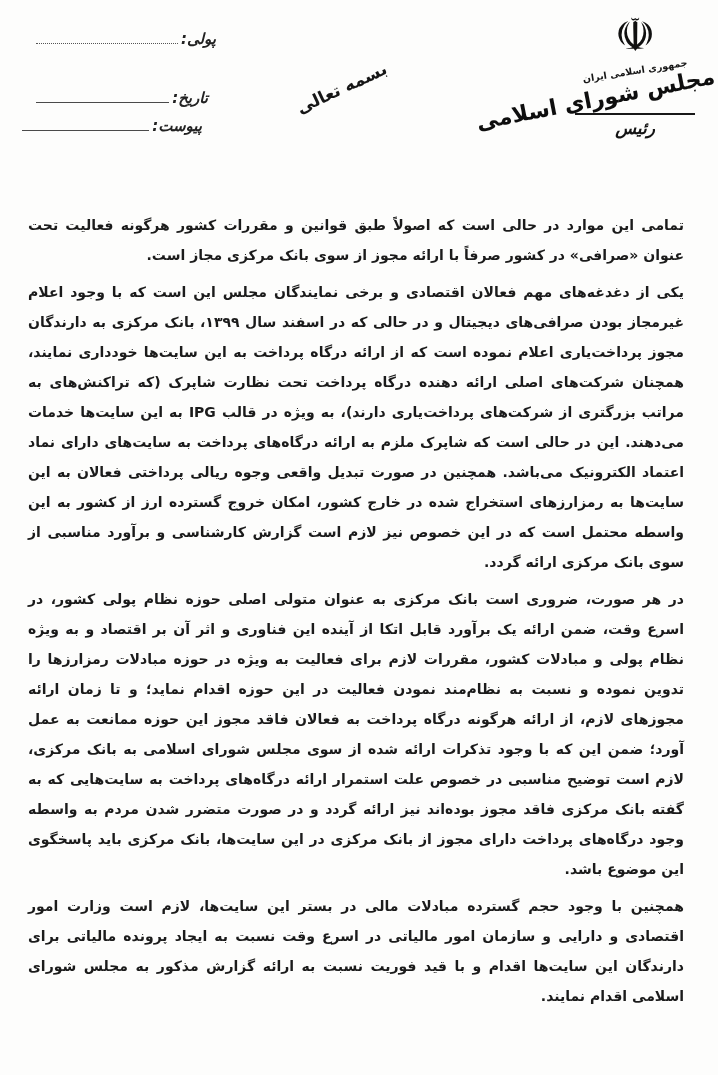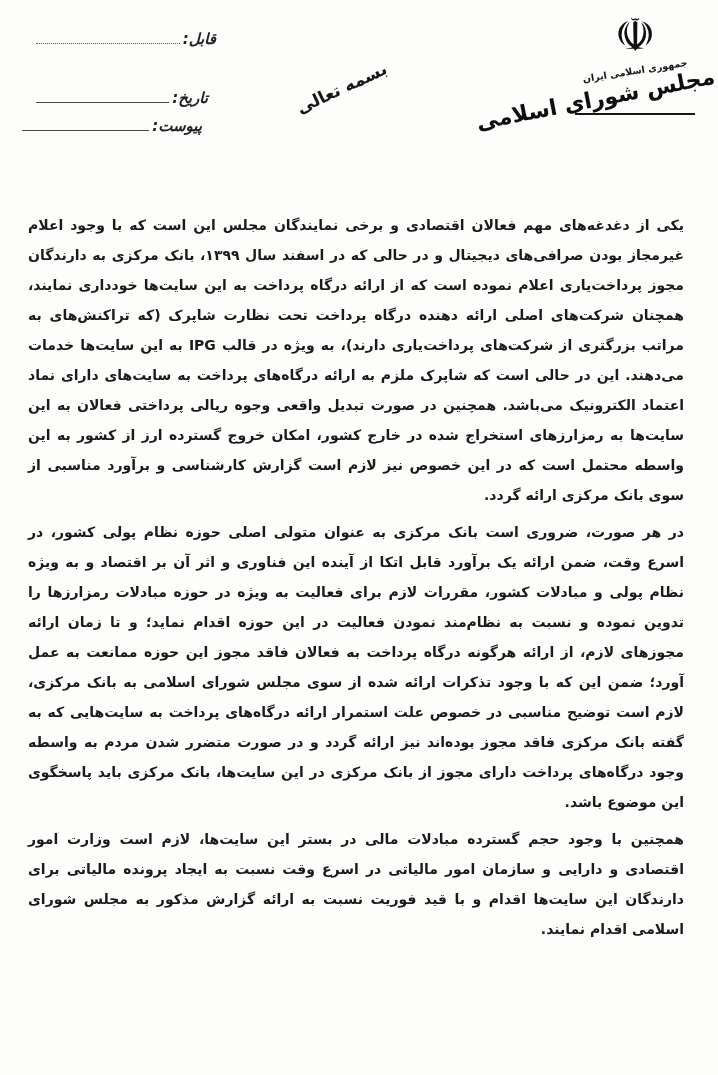--- a/index.html
+++ b/index.html
@@ -105,42 +105,44 @@
     color:#1b1b1b;
   }
   .letter-body p { margin:0 0 7px 0; }
 </style>
 </head>
 <body>
 
 <div class="page">
 
   <div class="field-row row-number">
-    <span class="field-label">قابل:</span>
+    <span class="field-label">پولی:</span>
     <span class="field-line dotted"></span>
   </div>
 
   <div class="field-row row-date">
     <span class="field-label">تاریخ:</span>
     <span class="field-line"></span>
   </div>
 
   <div class="field-row row-attach">
     <span class="field-label">پیوست:</span>
     <span class="field-line"></span>
   </div>
 
   <div class="bismillah">بسمه تعالی</div>
 
   <div class="emblem-block">
     <div class="emblem-glyph">☫</div>
     <div class="country-title">جمهوری اسلامی ایران</div>
     <div class="assembly-title">مجلس شورای اسلامی</div>
     <div class="letterhead-divider"></div>
+    <div class="speaker-title">رئیس</div>
   </div>
 
   <main class="letter-body">
+    <p>تمامی این موارد در حالی است که اصولاً طبق قوانین و مقررات کشور هرگونه فعالیت تحت عنوان «صرافی» در کشور صرفاً با ارائه مجوز از سوی بانک مرکزی مجاز است.</p>
     <p>یکی از دغدغه‌های مهم فعالان اقتصادی و برخی نمایندگان مجلس این است که با وجود اعلام غیرمجاز بودن صرافی‌های دیجیتال و در حالی که در اسفند سال ۱۳۹۹، بانک مرکزی به دارندگان مجوز پرداخت‌یاری اعلام نموده است که از ارائه درگاه پرداخت به این سایت‌ها خودداری نمایند، همچنان شرکت‌های اصلی ارائه دهنده درگاه پرداخت تحت نظارت شاپرک (که تراکنش‌های به مراتب بزرگتری از شرکت‌های پرداخت‌یاری دارند)، به ویژه در قالب IPG به این سایت‌ها خدمات می‌دهند. این در حالی است که شاپرک ملزم به ارائه درگاه‌های پرداخت به سایت‌های دارای نماد اعتماد الکترونیک می‌باشد. همچنین در صورت تبدیل واقعی وجوه ریالی پرداختی فعالان به این سایت‌ها به رمزارزهای استخراج شده در خارج کشور، امکان خروج گسترده ارز از کشور به این واسطه محتمل است که در این خصوص نیز لازم است گزارش کارشناسی و برآورد مناسبی از سوی بانک مرکزی ارائه گردد.</p>
     <p>در هر صورت، ضروری است بانک مرکزی به عنوان متولی اصلی حوزه نظام پولی کشور، در اسرع وقت، ضمن ارائه یک برآورد قابل اتکا از آینده این فناوری و اثر آن بر اقتصاد و به ویژه نظام پولی و مبادلات کشور، مقررات لازم برای فعالیت به ویژه در حوزه مبادلات رمزارزها را تدوین نموده و نسبت به نظام‌مند نمودن فعالیت در این حوزه اقدام نماید؛ و تا زمان ارائه مجوزهای لازم، از ارائه هرگونه درگاه پرداخت به فعالان فاقد مجوز این حوزه ممانعت به عمل آورد؛ ضمن این که با وجود تذکرات ارائه شده از سوی مجلس شورای اسلامی به بانک مرکزی، لازم است توضیح مناسبی در خصوص علت استمرار ارائه درگاه‌های پرداخت به سایت‌هایی که به گفته بانک مرکزی فاقد مجوز بوده‌اند نیز ارائه گردد و در صورت متضرر شدن مردم به واسطه وجود درگاه‌های پرداخت دارای مجوز از بانک مرکزی در این سایت‌ها، بانک مرکزی باید پاسخگوی این موضوع باشد.</p>
     <p>همچنین با وجود حجم گسترده مبادلات مالی در بستر این سایت‌ها، لازم است وزارت امور اقتصادی و دارایی و سازمان امور مالیاتی در اسرع وقت نسبت به ایجاد پرونده مالیاتی برای دارندگان این سایت‌ها اقدام و با قید فوریت نسبت به ارائه گزارش مذکور به مجلس شورای اسلامی اقدام نمایند.</p>
   </main>
 
 </div>
 
 </body></html>

